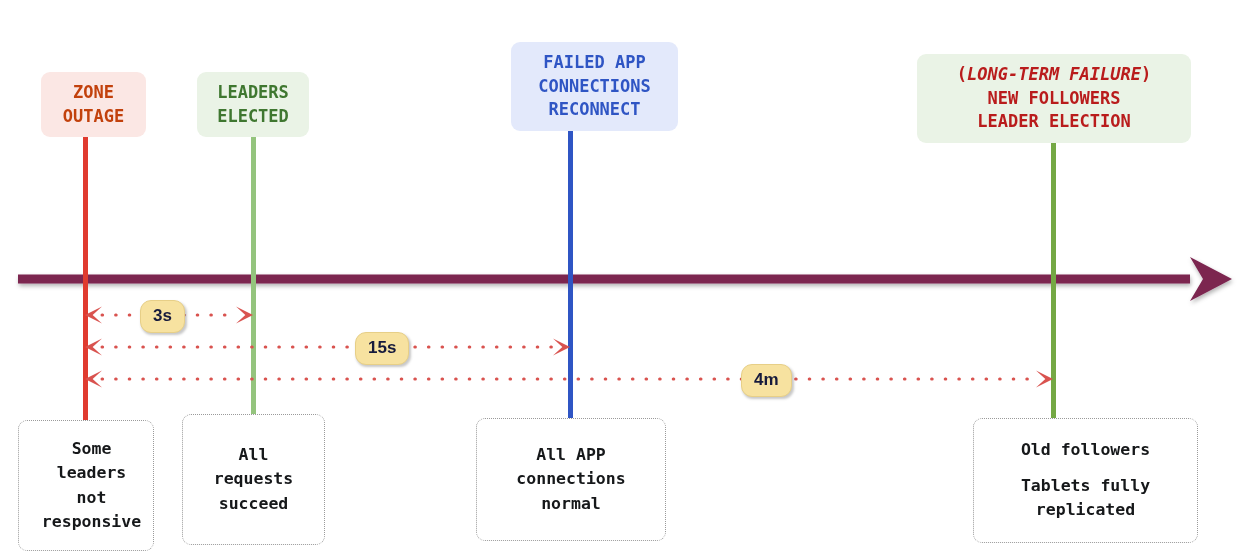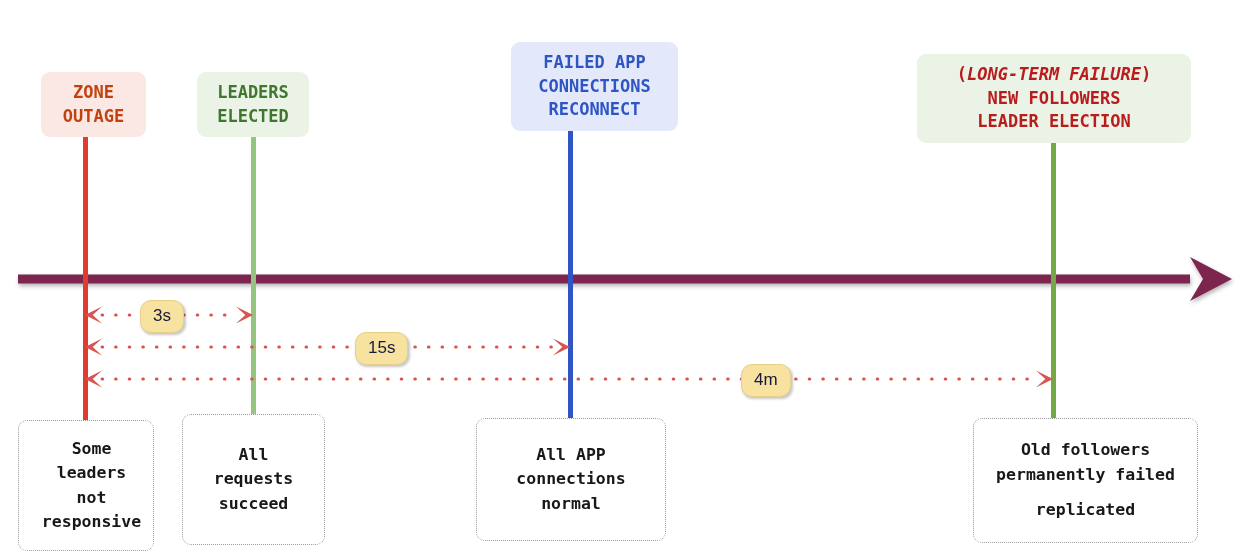--- a/index.html
+++ b/index.html
@@ -80,21 +80,21 @@
     pointer-events: none;
   }
   .badge {
     position: absolute;
     box-sizing: border-box;
     background: #f7e2a0;
     border: 1.2px solid #e7cf87;
     border-radius: 11px;
     color: #161a3c;
     font-family: "Liberation Sans", sans-serif;
-    font-weight: normal;
+    font-weight: bold;
     font-size: 17px;
     line-height: 18px;
     padding: 6px 12px 7px 12px;
     text-align: center;
     box-shadow: 1.5px 2px 2.5px rgba(0,0,0,0.22);
     white-space: nowrap;
   }
 </style>
 </head>
 <body>
@@ -174,19 +174,19 @@
         <div>requests</div>
         <div>succeed</div>
       </div>
       <div class="bottom-box" style="left: 476px; top: 418px; width: 190px; height: 123px;">
         <div>All APP</div>
         <div>connections</div>
         <div>normal</div>
       </div>
       <div class="bottom-box" style="left: 973px; top: 418px; width: 225px; height: 125px;">
         <div>Old followers</div>
-        <div>permanently failed</div>
         <div class="blank-line"></div>
+        <div>Tablets fully</div>
         <div>replicated</div>
       </div>
     </div>
 
 </div>
 
 </body></html>

